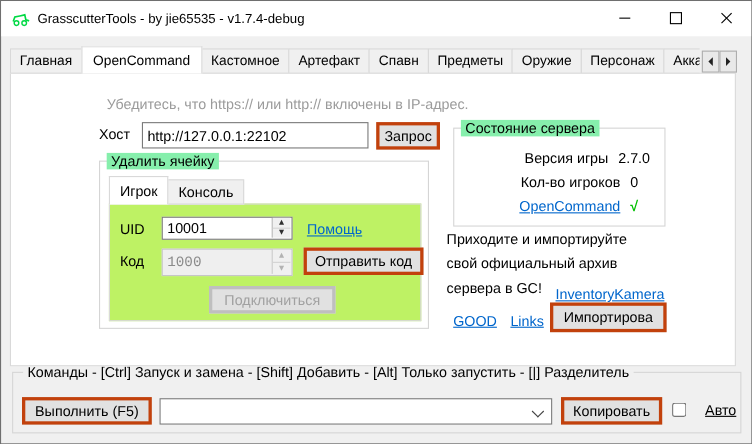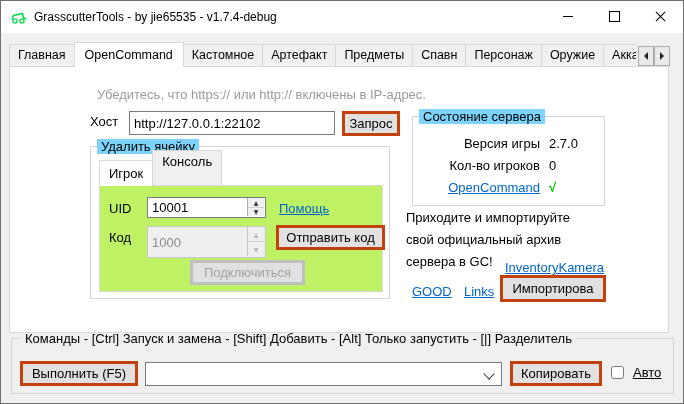--- a/index.html
+++ b/index.html
@@ -25,43 +25,43 @@
   .tri-r{width:0;height:0;border-top:4px solid transparent;border-bottom:4px solid transparent;border-left:4px solid #222;}
   
   .page{position:absolute;left:8px;top:65px;width:660px;height:267px;box-sizing:border-box;background:#ffffff;border:1px solid #d9d9d9;z-index:2;font-size:13px;}
   .hint{position:absolute;left:87px;top:20px;color:#9b9b9b;}
   .lbl{position:absolute;color:#000;}
   .tb{position:absolute;box-sizing:border-box;border:1px solid #7a7a7a;background:#fff;font-family:inherit;font-size:13px;color:#000;padding:2px 4px;outline:none;}
   .tb.dis{background:#efefef;border-color:#c6c6c6;color:#8a8a8a;}
   .btn{position:absolute;box-sizing:border-box;background:#e1e1e1;border:3px solid #c2410c;font-family:inherit;font-size:13px;color:#000;display:flex;align-items:center;justify-content:center;cursor:pointer;white-space:nowrap;overflow:hidden;}
   .btn.dis{border-color:#bfbfbf;color:#a1a1a1;cursor:default;}
   .grp{position:absolute;box-sizing:border-box;border:1px solid #d5d5d5;}
-  .grp-label{position:absolute;top:-8px;left:6px;background:#7dd3fc;padding:0 4px;font-size:13px;white-space:nowrap;}
+  .grp-label{position:absolute;top:-8px;left:6px;background:#86efac;padding:0 4px;font-size:13px;white-space:nowrap;}
   .grp-label.graybg{background:#f0f0f0;}
   .link{color:#0066cc;text-decoration:underline;cursor:pointer;}
   
   .spin{position:absolute;right:1px;top:1px;bottom:1px;width:16px;display:flex;flex-direction:column;border-left:1px solid #adadad;}
   .spin div{flex:1;background:#f0f0f0;display:flex;align-items:center;justify-content:center;font-size:6px;color:#303030;font-family:"DejaVu Sans",sans-serif;cursor:pointer;}
   .spin div:first-child{border-bottom:1px solid #cfcfcf;}
   .spin.dis div{color:#b3b3b3;cursor:default;}
   
   .itabs{position:absolute;display:flex;align-items:flex-end;height:26px;z-index:2;}
-  .itab{box-sizing:border-box;height:36px;line-height:22px;padding:0 9px;background:#f0f0f0;border:1px solid #d9d9d9;margin-right:-1px;font-size:13px;cursor:pointer;}
+  .itab{box-sizing:border-box;height:23px;line-height:22px;padding:0 9px;background:#f0f0f0;border:1px solid #d9d9d9;margin-right:-1px;font-size:13px;cursor:pointer;}
   .itab.sel{height:26px;line-height:25px;background:#fff;border-bottom:none;z-index:3;position:relative;}
   .ipage{position:absolute;box-sizing:border-box;background:#bef264;border:1px solid #d9d9d9;z-index:1;}
   
-  .srow{display:flex;margin-bottom:3px;line-height:19px;}
+  .srow{display:flex;margin-bottom:3px;line-height:19px;justify-content:center;}
   .slabel{width:127px;text-align:right;white-space:nowrap;}
   .sval{margin-left:9px;}
   .check{color:#00c000;font-weight:bold;}
   .para{position:absolute;line-height:22px;white-space:nowrap;}
   
   .combo{position:absolute;box-sizing:border-box;background:#fff;border:1px solid #7a7a7a;cursor:pointer;}
   .combo .chev{position:absolute;right:8px;top:7px;width:7px;height:7px;border-left:1px solid #444;border-bottom:1px solid #444;transform:rotate(-45deg);}
-  .cbwrap{position:absolute;display:flex;align-items:center;gap:9px;font-size:13px;text-decoration:underline;}
+  .cbwrap{position:absolute;display:flex;align-items:center;gap:17px;font-size:13px;text-decoration:underline;}
   .cbwrap input{width:13px;height:13px;margin:0;}
 </style>
 </head>
 <body>
 
 <div class="win">
 
   <div class="titlebar">
     <svg class="appicon" viewBox="0 0 18 15">
       <path d="M2 10 L3.5 6 L8 5 L12.5 4 L13.5 8.5 L16.5 9.5" fill="none" stroke="#00d944" stroke-width="1.5"></path>
@@ -80,24 +80,24 @@
           <div class="glyph-close"></div>
         </div>
     </div>
   </div>
 
   <div class="tabstrip">
     <div class="tab">Главная</div>
     <div class="tab sel">OpenCommand</div>
     <div class="tab">Кастомное</div>
     <div class="tab">Артефакт</div>
+    <div class="tab">Спавн</div>
     <div class="tab">Предметы</div>
-    <div class="tab">Спавн</div>
+    <div class="tab">Оружие</div>
     <div class="tab">Персонаж</div>
-    <div class="tab">Оружие</div>
     <div class="tab">Аккаун</div>
   </div>
   <div class="tabscroll left">
       <div class="tri-l"></div>
     </div>
   <div class="tabscroll right">
       <div class="tri-r"></div>
     </div>
 
   <div class="page">
@@ -122,21 +122,21 @@
           <input class="tb" style="position: relative; left: 0px; top: 0px; width: 119px; height: 21px; padding-right: 9px;" value="10001">
           <span class="spin" style="right:2px;top:1px;bottom:2px;">
             <div>▲</div>
             <div>▼</div>
           </span>
         </span>
         <span class="link" style="position:absolute;left:179px;top:15px;">Помощь</span>
 
         <div class="lbl" style="left:9px;top:44px;">Код</div>
         <span style="position:absolute;left:47px;top:40px;">
-          <input class="tb dis" style="position: relative; left: 0px; top: 0px; width: 119px; height: 32px; padding-right: 20px;" disabled="" value="1000">
+          <input class="tb dis" style="position: relative; left: 0px; top: 0px; width: 119px; height: 25px; padding-right: 20px; font-family: Liberation Mono, monospace;" disabled="" value="1000">
           <span class="spin dis" style="right:2px;top:1px;bottom:2px;border-left-color:#c6c6c6;">
             <div>▲</div>
             <div>▼</div>
           </span>
         </span>
         <div class="btn" style="left:176px;top:39px;width:109px;height:25px;">Отправить код</div>
 
         <div class="btn dis" style="left:90px;top:74px;width:115px;height:25px;">Подключиться</div>
       </div>
     </div>

